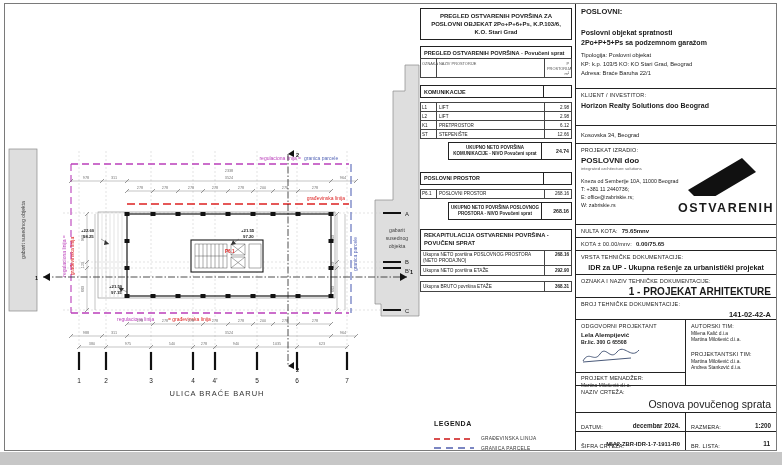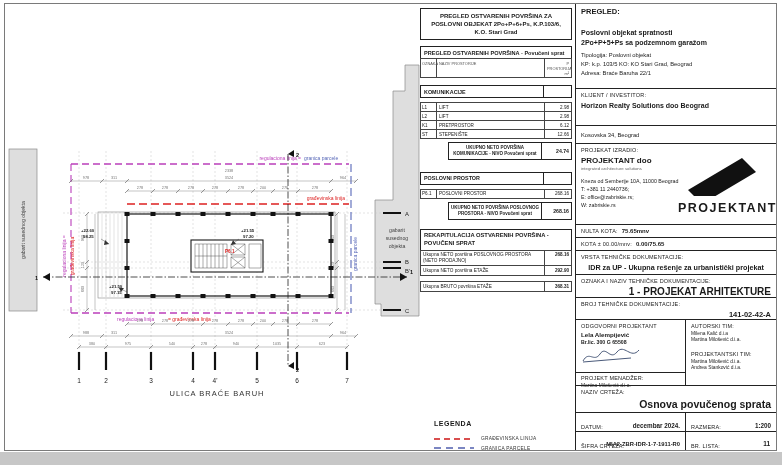--- a/index.html
+++ b/index.html
@@ -91,21 +91,21 @@
   .broj-val{font-weight:bold;font-size:7.5px;text-align:right;margin-top:3px;}
   .s-people{height:66px;display:flex;padding:0;}
   .pp-left{width:55%;border-right:1px solid #222;box-sizing:border-box;display:flex;flex-direction:column;}
   .pp-lt{flex:1;padding:3px 5px;}
   .pp-lb{border-top:1px solid #222;padding:2px 5px 3px;}
   .pp-right{flex:1;padding:3px 5px;}
   .pname{font-weight:bold;font-size:6.2px;margin-top:2px;}
   .plic{font-weight:bold;font-size:5.2px;margin-top:1px;}
   .tname{font-size:4.9px;margin-top:1.5px;color:#222;}
   .s-naziv{height:27px;}
-  .naziv-val{font-weight:bold;font-size:10.5px;text-align:right;margin-top:3px;}
+  .naziv-val{font-weight:normal;font-size:10.5px;text-align:right;margin-top:3px;}
   .s-two{height:19px;display:flex;padding:0;}
   .cell-l{width:55%;border-right:1px solid #222;box-sizing:border-box;padding:2px 5px;position:relative;}
   .cell-r{flex:1;padding:2px 5px;position:relative;}
   .cell-val{position:absolute;right:5px;bottom:2px;font-weight:bold;font-size:6.3px;}
   .s-sifra{height:18px;display:flex;padding:0;border-bottom:none;flex:1;}
   .sifra-val{position:absolute;right:5px;bottom:3px;font-weight:bold;font-size:5.8px;}
   .lista-val{position:absolute;right:6px;bottom:3px;font-weight:bold;font-size:6.5px;}
   .sig{margin-top:2px;}
 </style>
 </head>
@@ -467,51 +467,51 @@
       </div>
       <div class="leg-item">
         <div class="leg-line l3"></div>
         <div class="leg-lbl">REGULACIONA LINIJA</div>
       </div>
     </div>
   </div>
 
   <div class="tblock">
     <div class="sec s-objekat">
-      <div class="objekat-label">PREGLED:</div>
+      <div class="objekat-label">POSLOVNI:</div>
       <div class="obj-name">
         <div>Poslovni objekat spratnosti</div>
         <div>2Po+P+5+Ps sa podzemnom garažom</div>
       </div>
       <div class="obj-meta">
         <div>Tipologija:  Poslovni objekat</div>
         <div>KP: k.p. 103/5 KO: KO Stari Grad, Beograd</div>
         <div>Adresa: Braće Baruha 22/1</div>
       </div>
     </div>
     <div class="sec s-klijent">
       <div class="lbl">KLIJENT / INVESTITOR:</div>
       <div class="klijent-name">Horizon Realty Solutions doo Beograd</div>
     </div>
     <div class="sec s-kadres">Kosovska 34, Beograd</div>
     <div class="sec s-izradio">
       <div class="lbl">PROJEKAT IZRADIO:</div>
-      <div class="firma">PROJEKTANT doo</div>
+      <div class="firma">POSLOVNI doo</div>
       <div class="firma-tag">integrated architecture solutions</div>
       <div class="firma-adr">
         <div>Kneza od Semberije 10A, 11000 Beograd</div>
         <div>T: +381 11 2440736;</div>
         <div>E: office@zabriskie.rs;</div>
         <div>W: zabriskie.rs</div>
       </div>
       <div class="logo">
         <svg width="84" height="46" viewBox="0 0 84 46">
           <polygon points="6,40 60,8 74,22 20,54" fill="#111"></polygon>
         </svg>
-        <div class="logo-word">PROJEKTANT</div>
+        <div class="logo-word">OSTVARENIH</div>
       </div>
     </div>
     <div class="sec s-kota">
       <span class="lbl">NULTA KOTA:</span>
       <span class="kota-val">75.65mnv</span>
     </div>
     <div class="sec s-kota">
       <span class="lbl">KOTA ± 00.00/mnv:</span>
       <span class="kota-val">0.00/75.65</span>
     </div>

